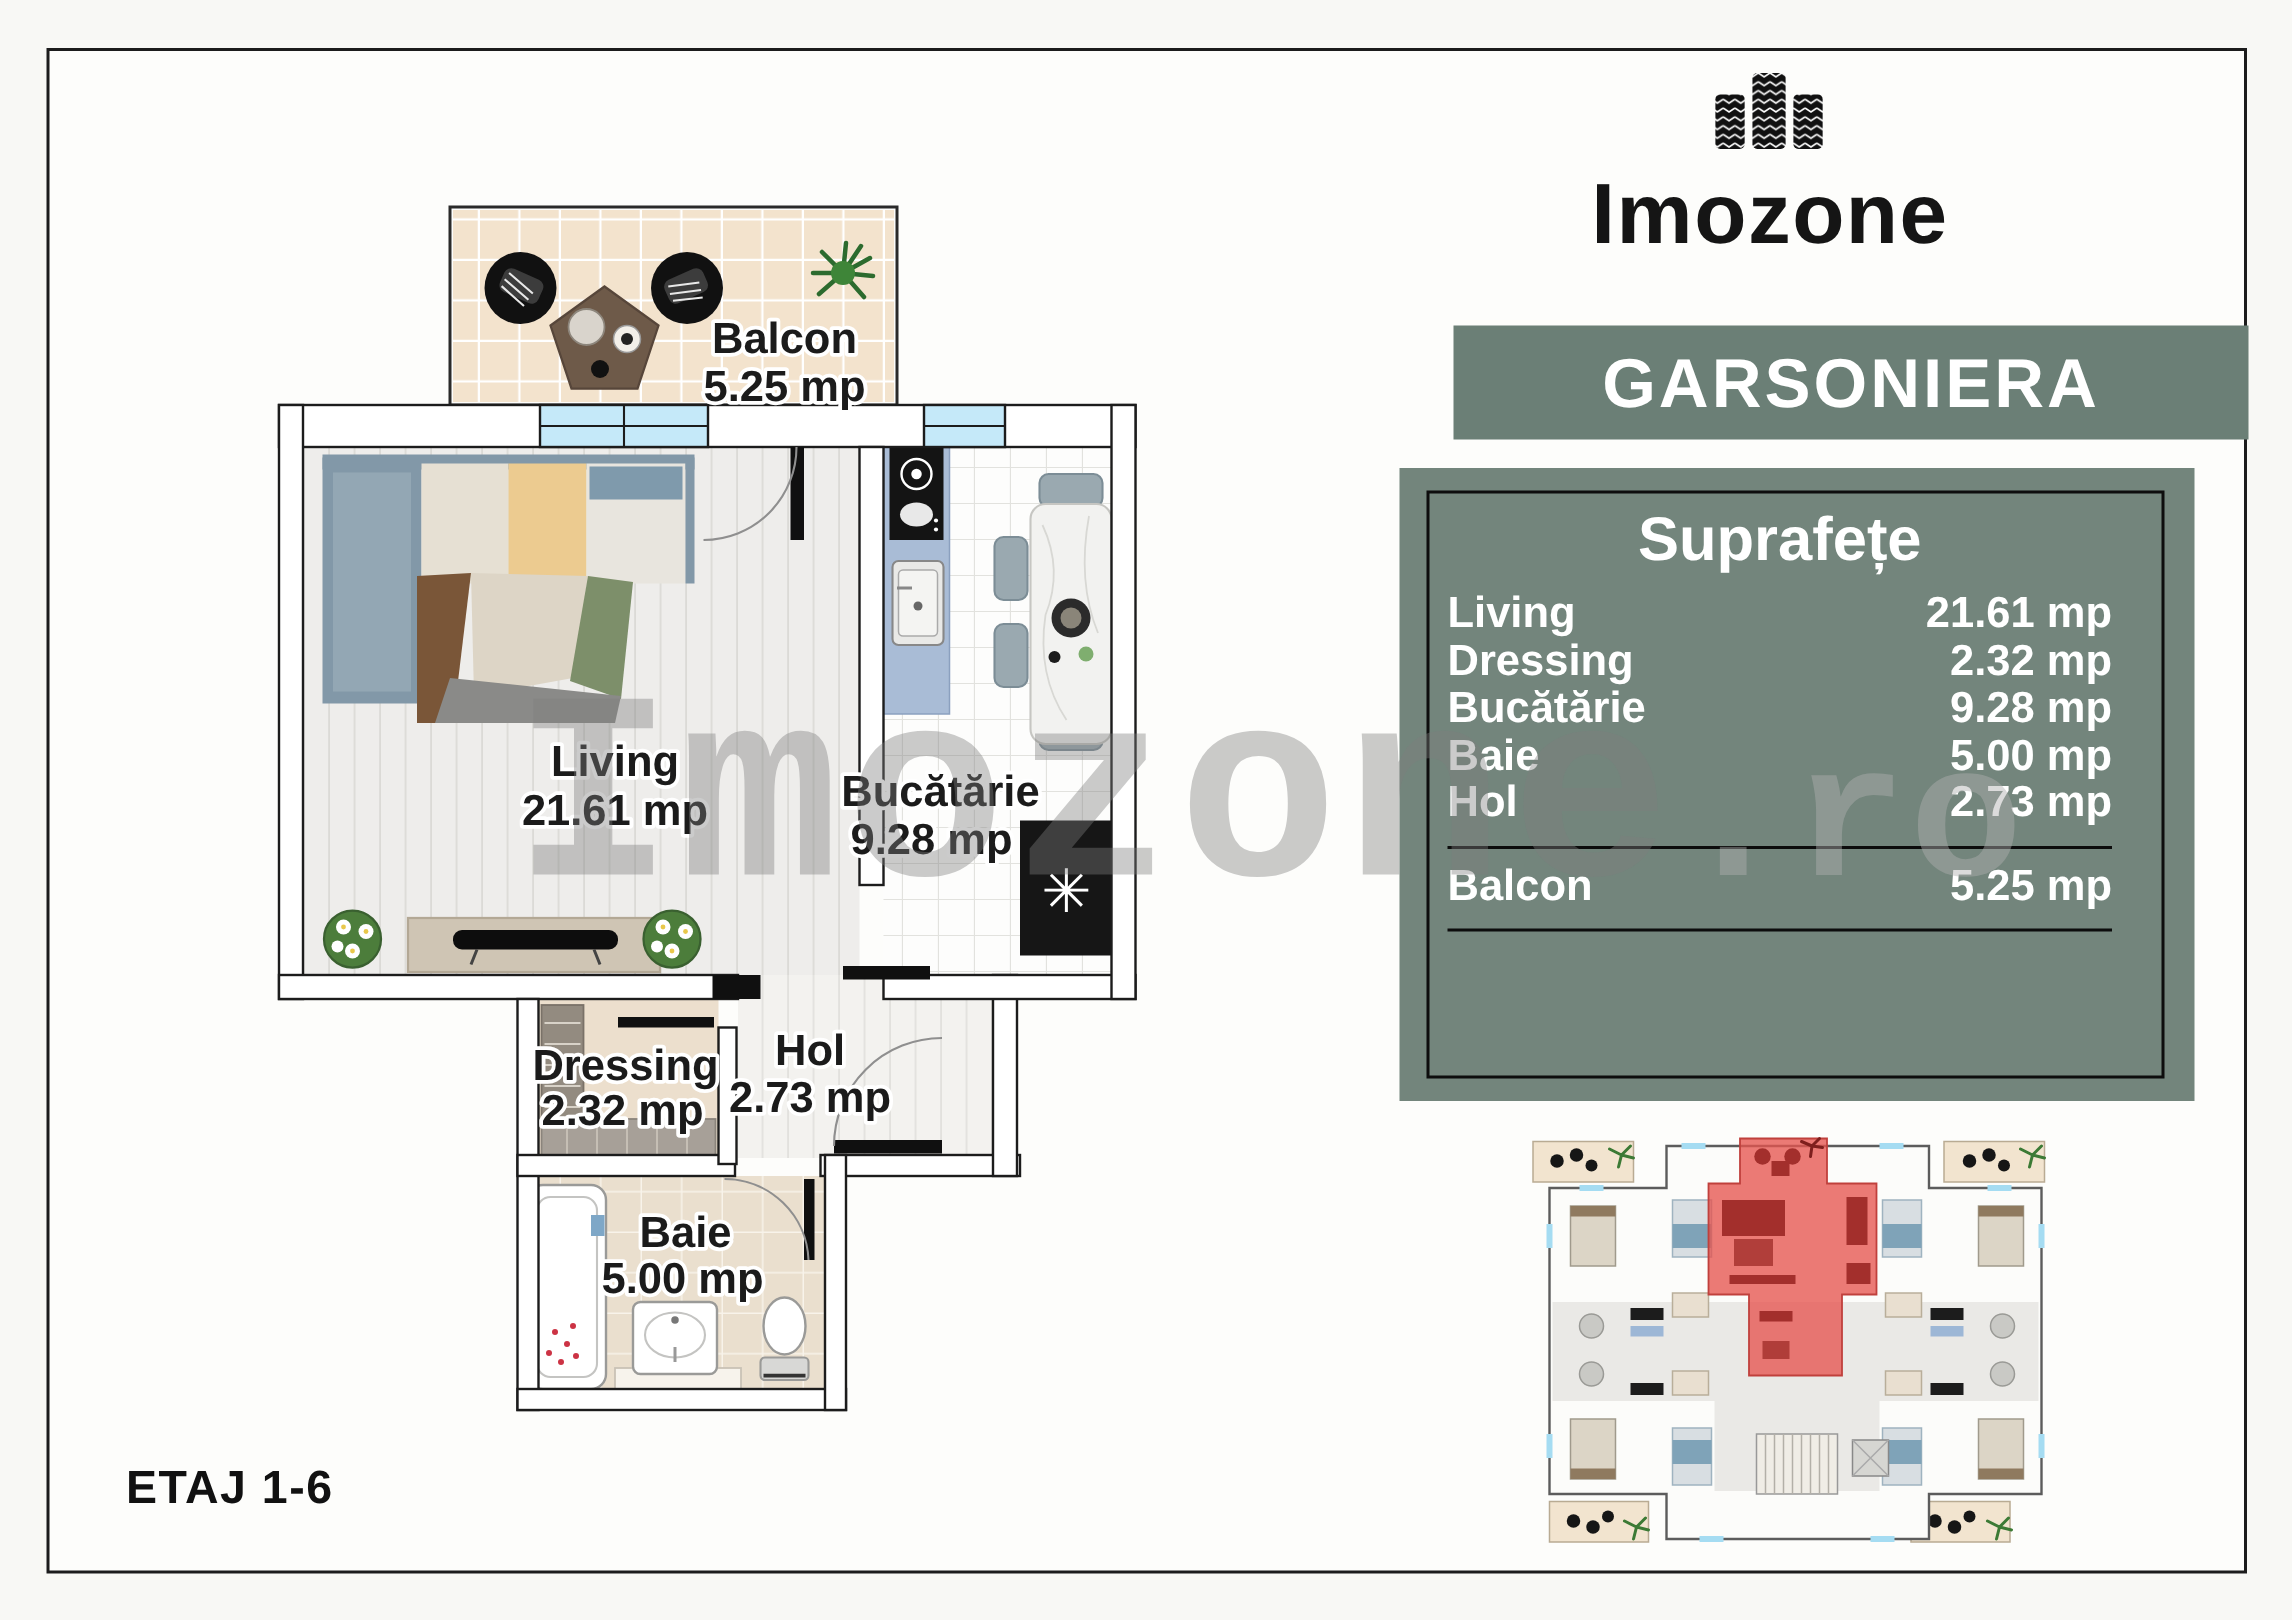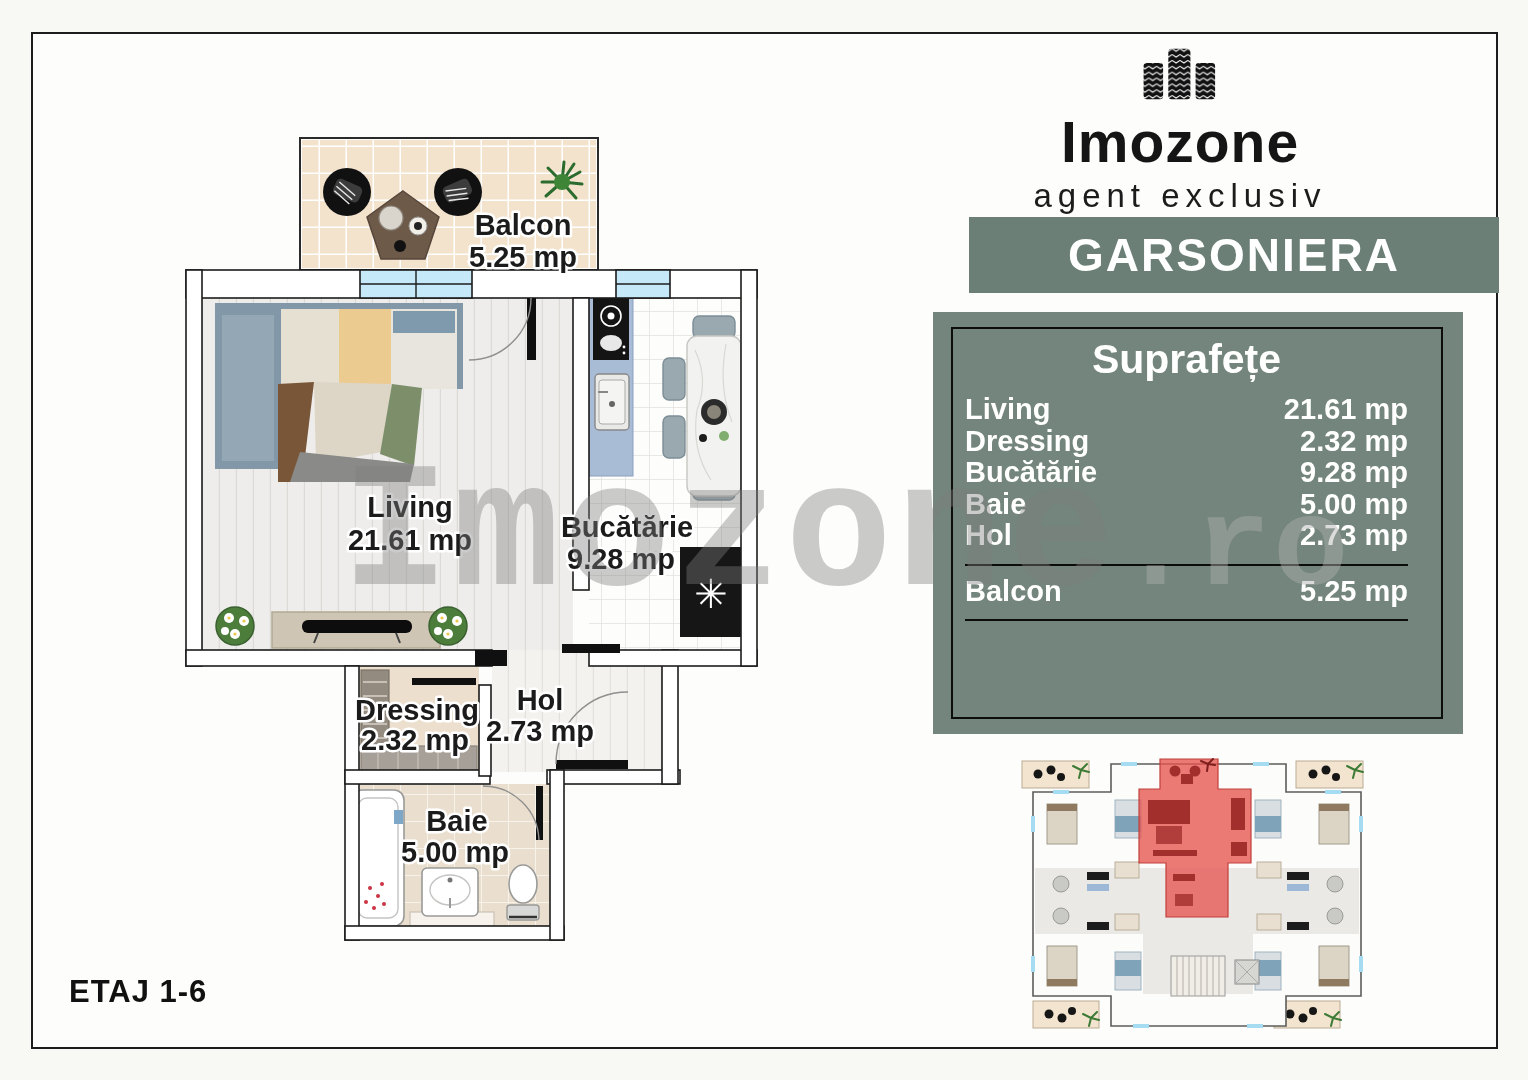--- a/index.html
+++ b/index.html
@@ -36,21 +36,21 @@
   .wall{fill:#ffffff;stroke:#1c1c1c;stroke-width:1.6;}
   .jamb{fill:#101010;}
   .doorarc{fill:none;stroke:#8f8f8f;stroke-width:1.4;}
   .rlabel{font-family:"Liberation Sans",sans-serif;font-weight:bold;font-size:29px;fill:#1b1b1b;
           stroke:#ffffff;stroke-width:5px;paint-order:stroke;stroke-linejoin:round;text-anchor:middle;}
 
   
   #miniplan{position:absolute;left:1003px;top:756px;}
 
   
-  .etaj{position:absolute;left:69px;top:974px;font-size:31px;font-weight:bold;color:#111;letter-spacing:1px;}
+  .etaj{position:absolute;left:84px;top:974px;font-size:31px;font-weight:bold;color:#111;letter-spacing:1px;}
   .watermark{position:absolute;left:342px;top:448px;z-index:50;pointer-events:none;white-space:nowrap;
              font-family:Liberation Mono, monospace;font-weight:bold;line-height:1;
              font-size:178px;color:rgba(125,125,125,0.40);letter-spacing:4px;}
   .watermark .suffix{font-size:126px;color:rgba(175,175,175,0.45);letter-spacing:2px;}
 </style>
 </head>
 <body>
 
 <div id="page">
   <div id="frame"></div>
@@ -272,21 +272,20 @@
         <pattern id="chev" width="12" height="9" patternUnits="userSpaceOnUse">
           <rect width="12" height="9" fill="#111"></rect>
           <path d="M0,2 L6,6 L12,2" stroke="#fff" stroke-width="1.6" fill="none"></path>
         </pattern>
       </defs>
       <rect x="4" y="24" width="30" height="56" rx="5" fill="url(#chev)"></rect>
       <rect x="42" y="2" width="34" height="78" rx="5" fill="url(#chev)"></rect>
       <rect x="84" y="24" width="30" height="56" rx="5" fill="url(#chev)"></rect>
     </svg>
     <div class="logo-name"><span class="thin">Imo</span><span class="bold">zone</span></div>
-    <div class="logo-tag">agent exclusiv</div>
   </div>
 
   <div class="banner">GARSONIERA</div>
 
   <div class="panel">
     <div class="panel-border"></div>
     <div class="panel-content">
       <div class="panel-title">Suprafețe</div>
       <div class="rows">
         <div class="row">

